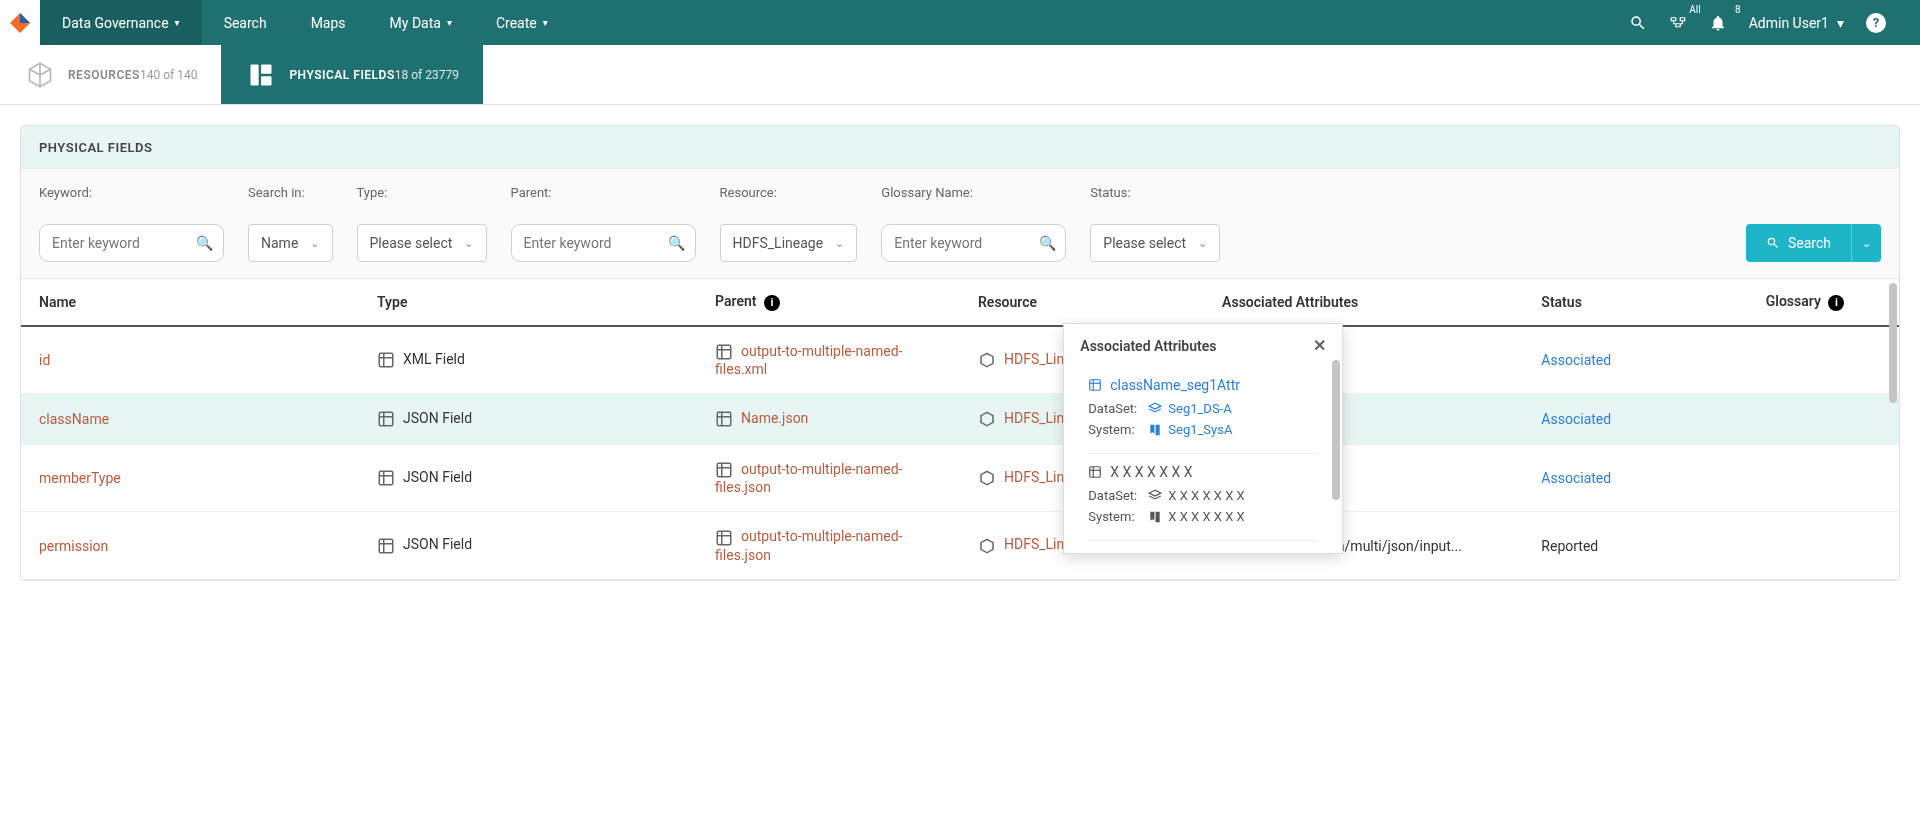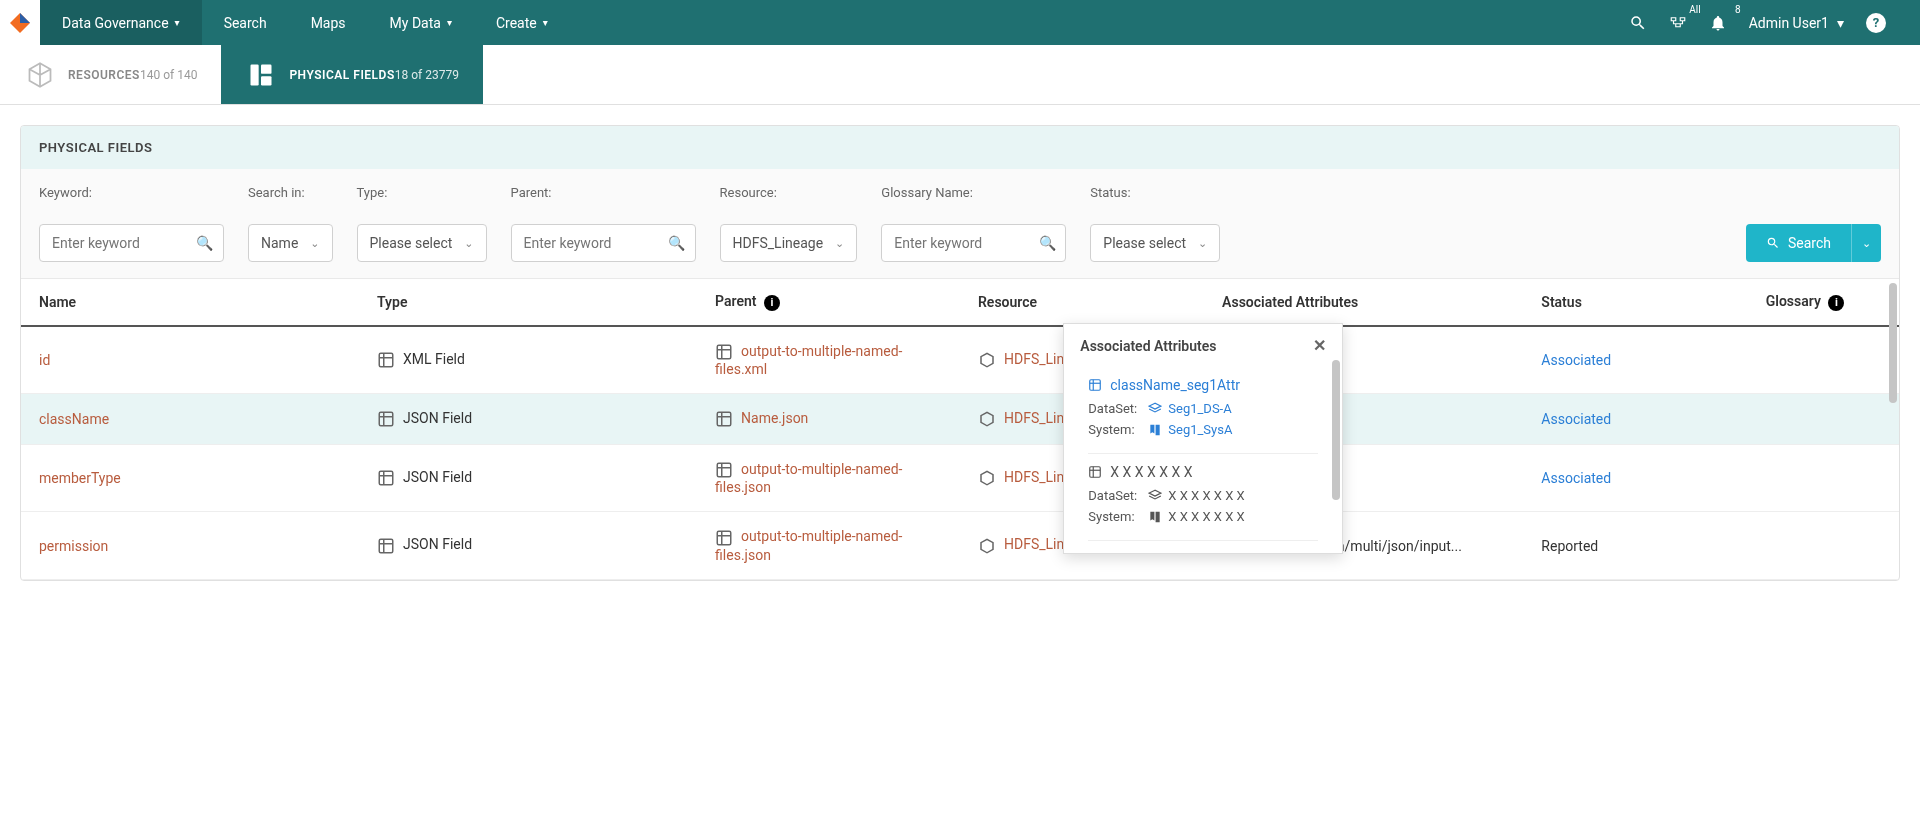--- a/index.html
+++ b/index.html
@@ -26,21 +26,21 @@
 .tab-txt{display:flex;flex-direction:row}
 .tab-title{font-size:12px;font-weight:600;letter-spacing:.5px}
 .tab-sub{font-size:12px;opacity:.85}
 .content{padding:20px}
 .panel{border:1px solid #e0e0e0;border-radius:4px;overflow:hidden}
 .panel-header{background:#e8f5f5;padding:14px 18px;font-size:13px;font-weight:600;color:#444;letter-spacing:.5px}
 .filters{display:flex;gap:24px;padding:16px 18px;background:#fafafa;border-bottom:1px solid #e9e9e9;align-items:flex-end}
 .filter{display:flex;flex-direction:column;gap:24px}
 .filter label{font-size:13px;color:#666}
 .input-wrap{position:relative}
-.input-wrap input{height:38px;border:1px solid #d0d0d0;border-radius:4px;padding:0 34px 0 12px;font-size:14px;color:#666;background:#fff}
+.input-wrap input{height:38px;border:1px solid #d0d0d0;border-radius:9px;padding:0 34px 0 12px;font-size:14px;color:#666;background:#fff}
 .input-wrap .mag{position:absolute;right:10px;top:50%;transform:translateY(-50%);color:#aaa;pointer-events:none}
 .select{height:38px;border:1px solid #d0d0d0;border-radius:4px;background:#fff;padding:0 12px;display:flex;align-items:center;gap:8px;cursor:pointer;font-size:14px;color:#555}
 .select .caret{margin-left:4px;font-size:11px;color:#888}
 .search-btn-group{margin-left:auto;display:flex}
 .search-btn{height:38px;background:#1fb5c9;color:#fff;border:none;padding:0 20px;display:flex;align-items:center;gap:8px;font-size:14px;cursor:pointer;border-radius:4px 0 0 4px}
 .search-btn-drop{height:38px;width:30px;background:#1fb5c9;border:none;border-left:1px solid rgba(255,255,255,.3);color:#fff;cursor:pointer;border-radius:0 4px 4px 0;display:flex;align-items:center;justify-content:center;font-size:11px}
 table{width:100%;border-collapse:collapse}
 thead th{text-align:left;padding:14px 18px;font-size:14px;font-weight:600;color:#333;border-bottom:2px solid #555;background:#fff}
 thead th .info{display:inline-flex;width:16px;height:16px;border-radius:50%;background:#000;color:#fff;align-items:center;justify-content:center;font-size:11px;font-weight:bold;margin-left:4px;font-style:normal}
 tbody tr{border-bottom:1px solid #eee}

